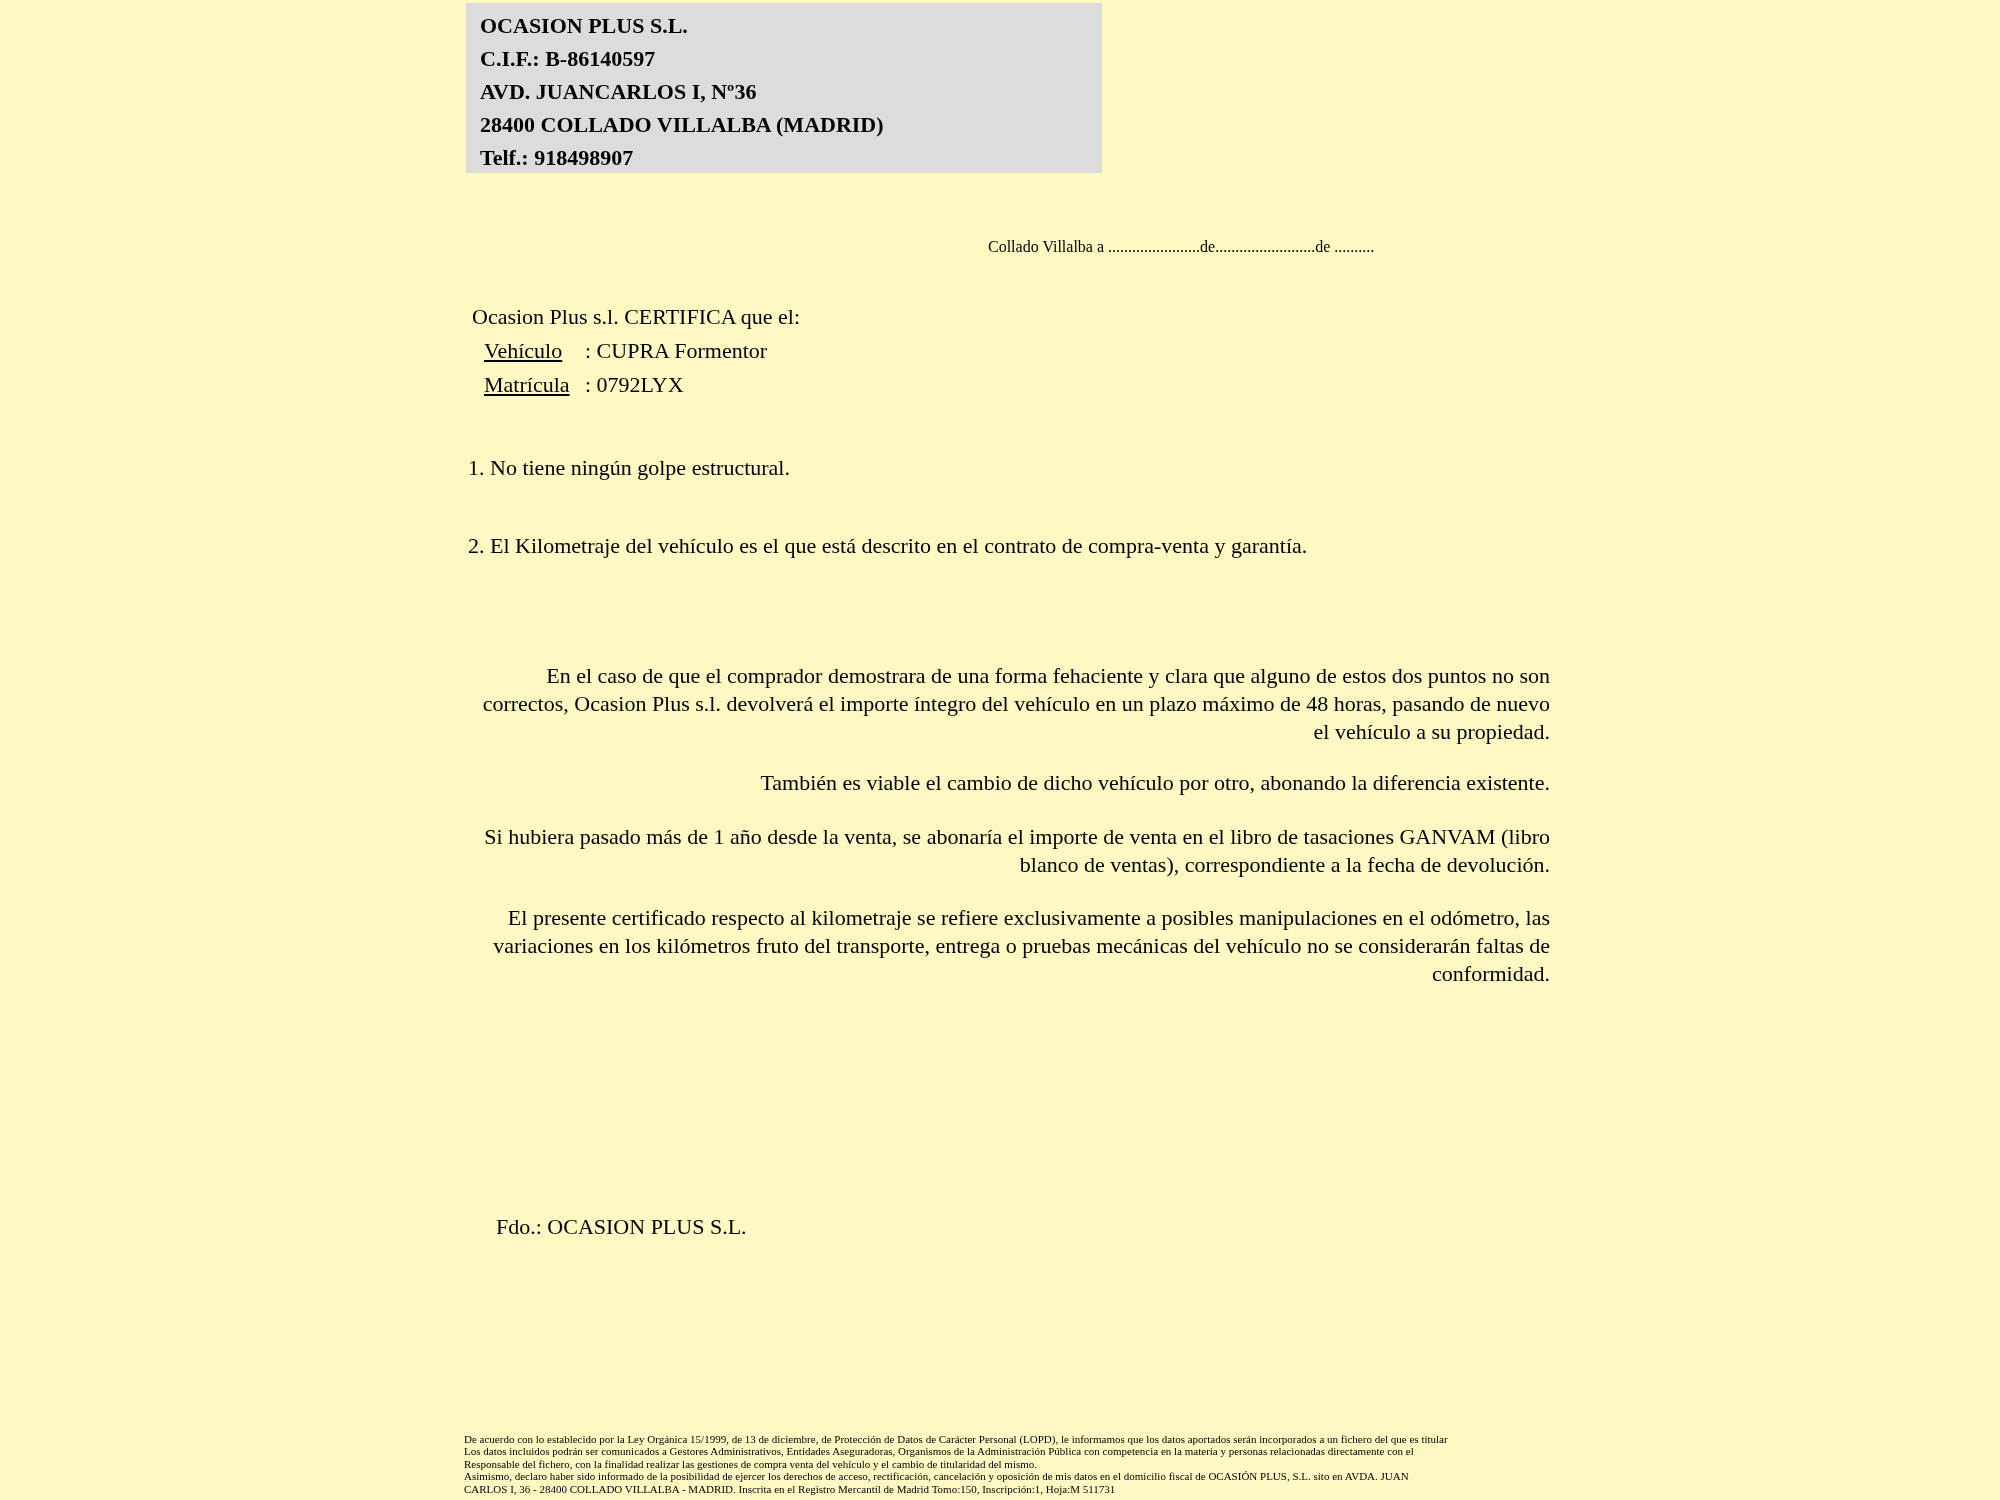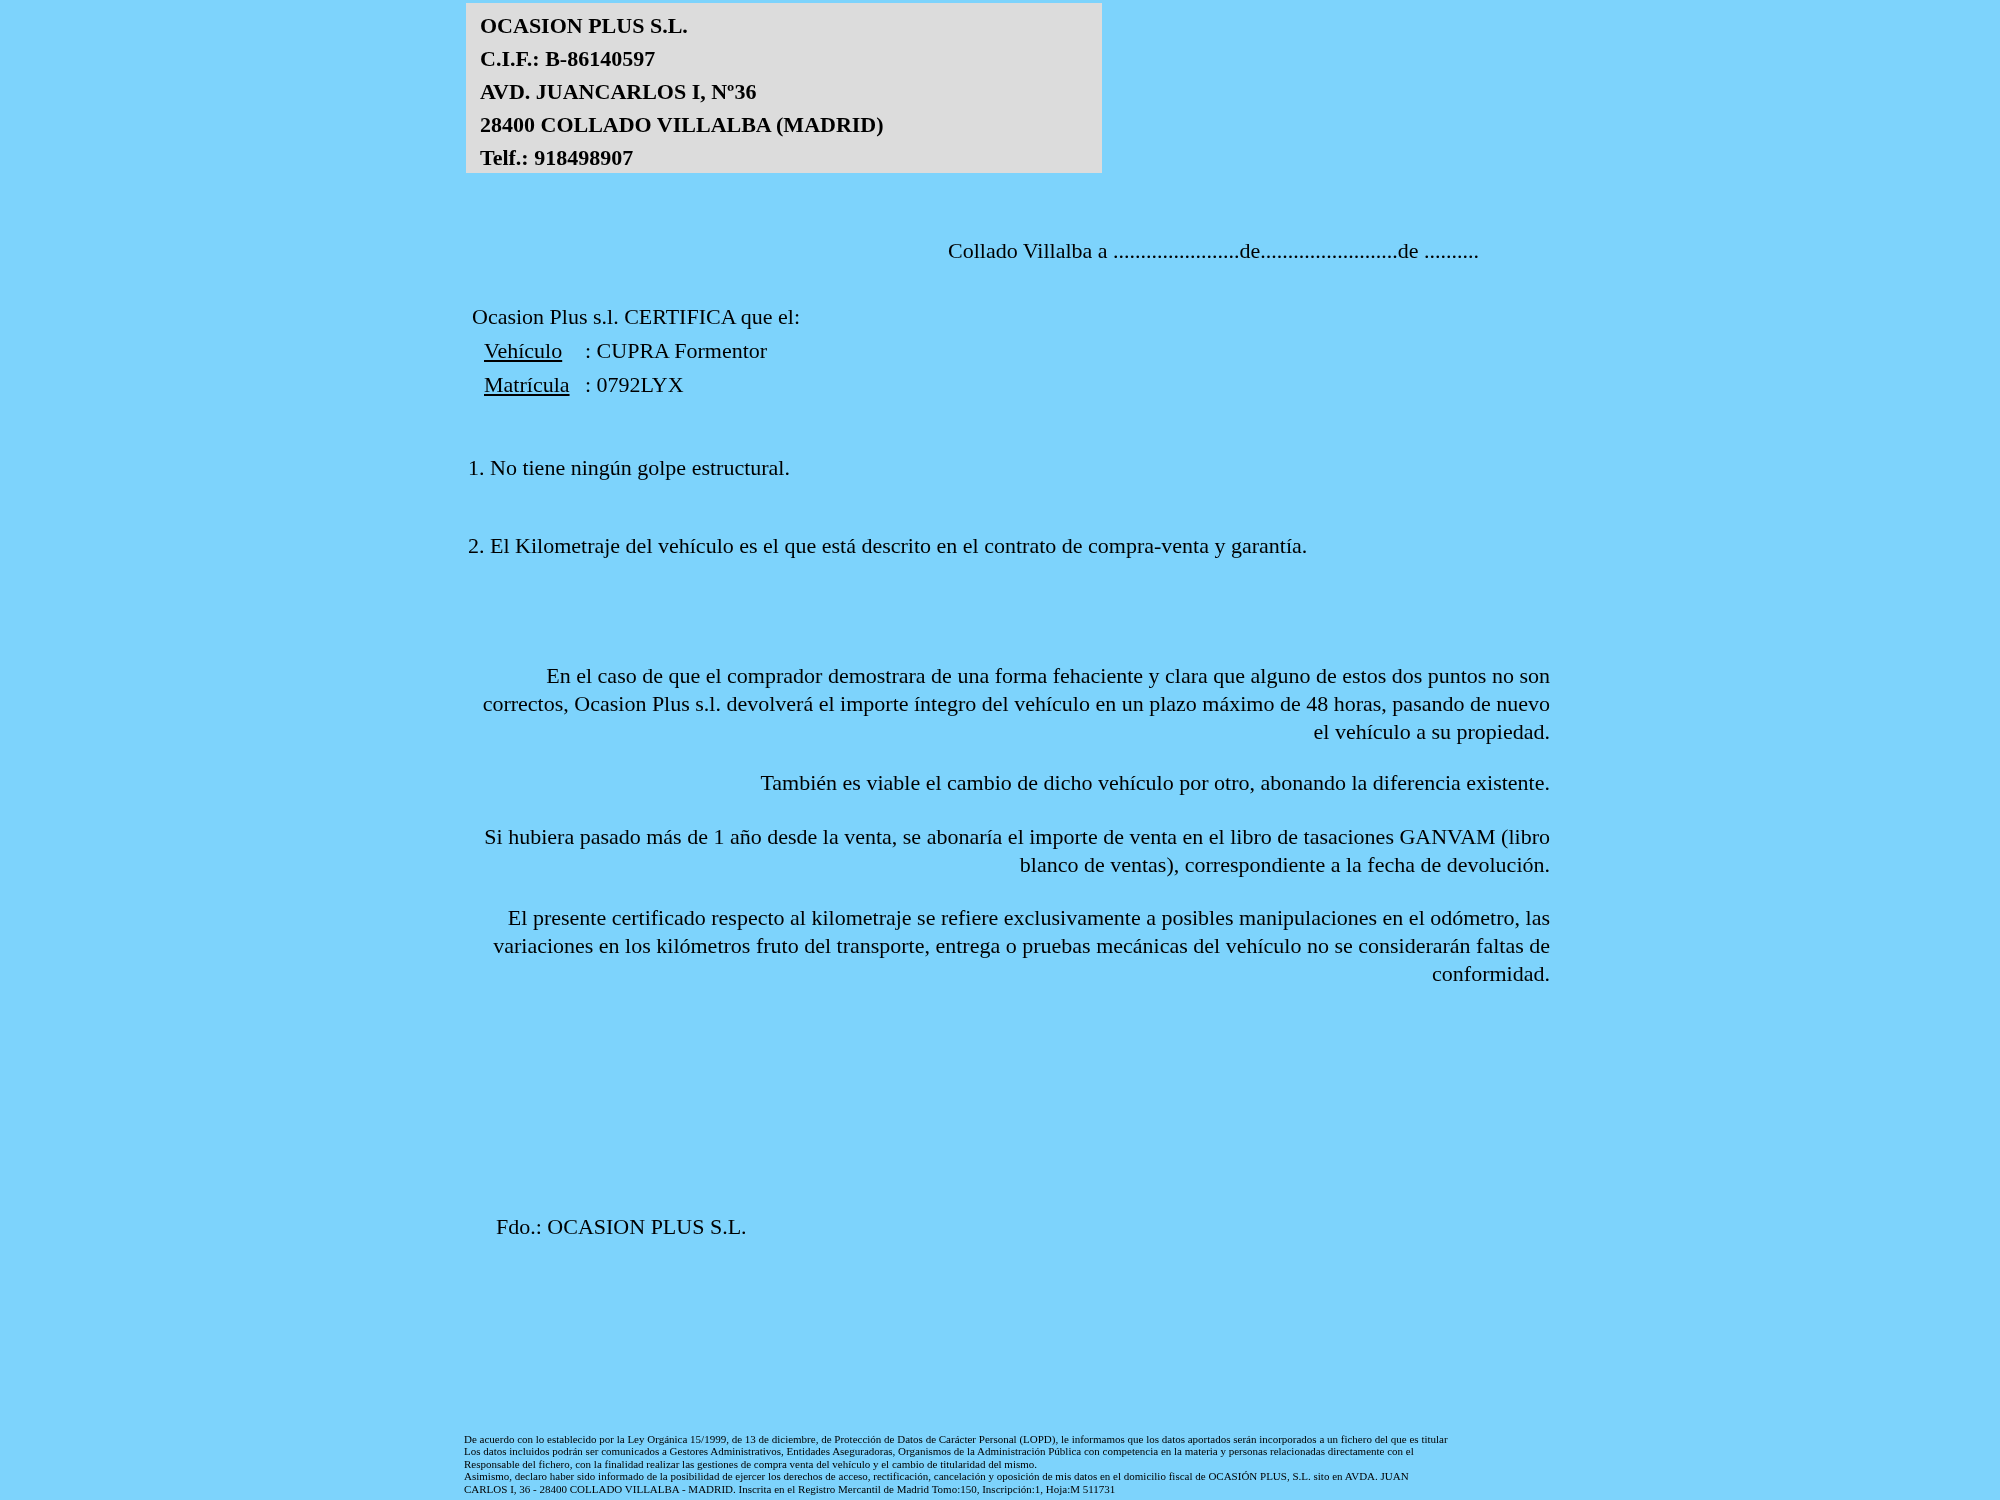--- a/index.html
+++ b/index.html
@@ -4,44 +4,44 @@
 <style>
   html, body {
     margin: 0;
     padding: 0;
     background: #ffffff;
   }
   .page {
     position: relative;
     width: 2000px;
     height: 1500px;
-    background: #7dd3fc;
+    background: #fef9c3;
     font-family: "Liberation Serif", "DejaVu Serif", serif;
     color: #000000;
     overflow: hidden;
   }
   .header-box {
     position: absolute;
     left: 466px;
     top: 3px;
     width: 636px;
     height: 170px;
     background: #dcdcdc;
     padding: 6px 0 0 14px;
     box-sizing: border-box;
     font-weight: bold;
     font-size: 22px;
     line-height: 33px;
     white-space: nowrap;
   }
   .date-line {
     position: absolute;
-    left: 948px;
+    left: 988px;
     top: 238px;
-    font-size: 22px;
+    font-size: 16px;
     white-space: nowrap;
   }
   .cert-block {
     position: absolute;
     left: 472px;
     top: 300px;
     font-size: 22px;
     line-height: 34px;
     white-space: nowrap;
   }

